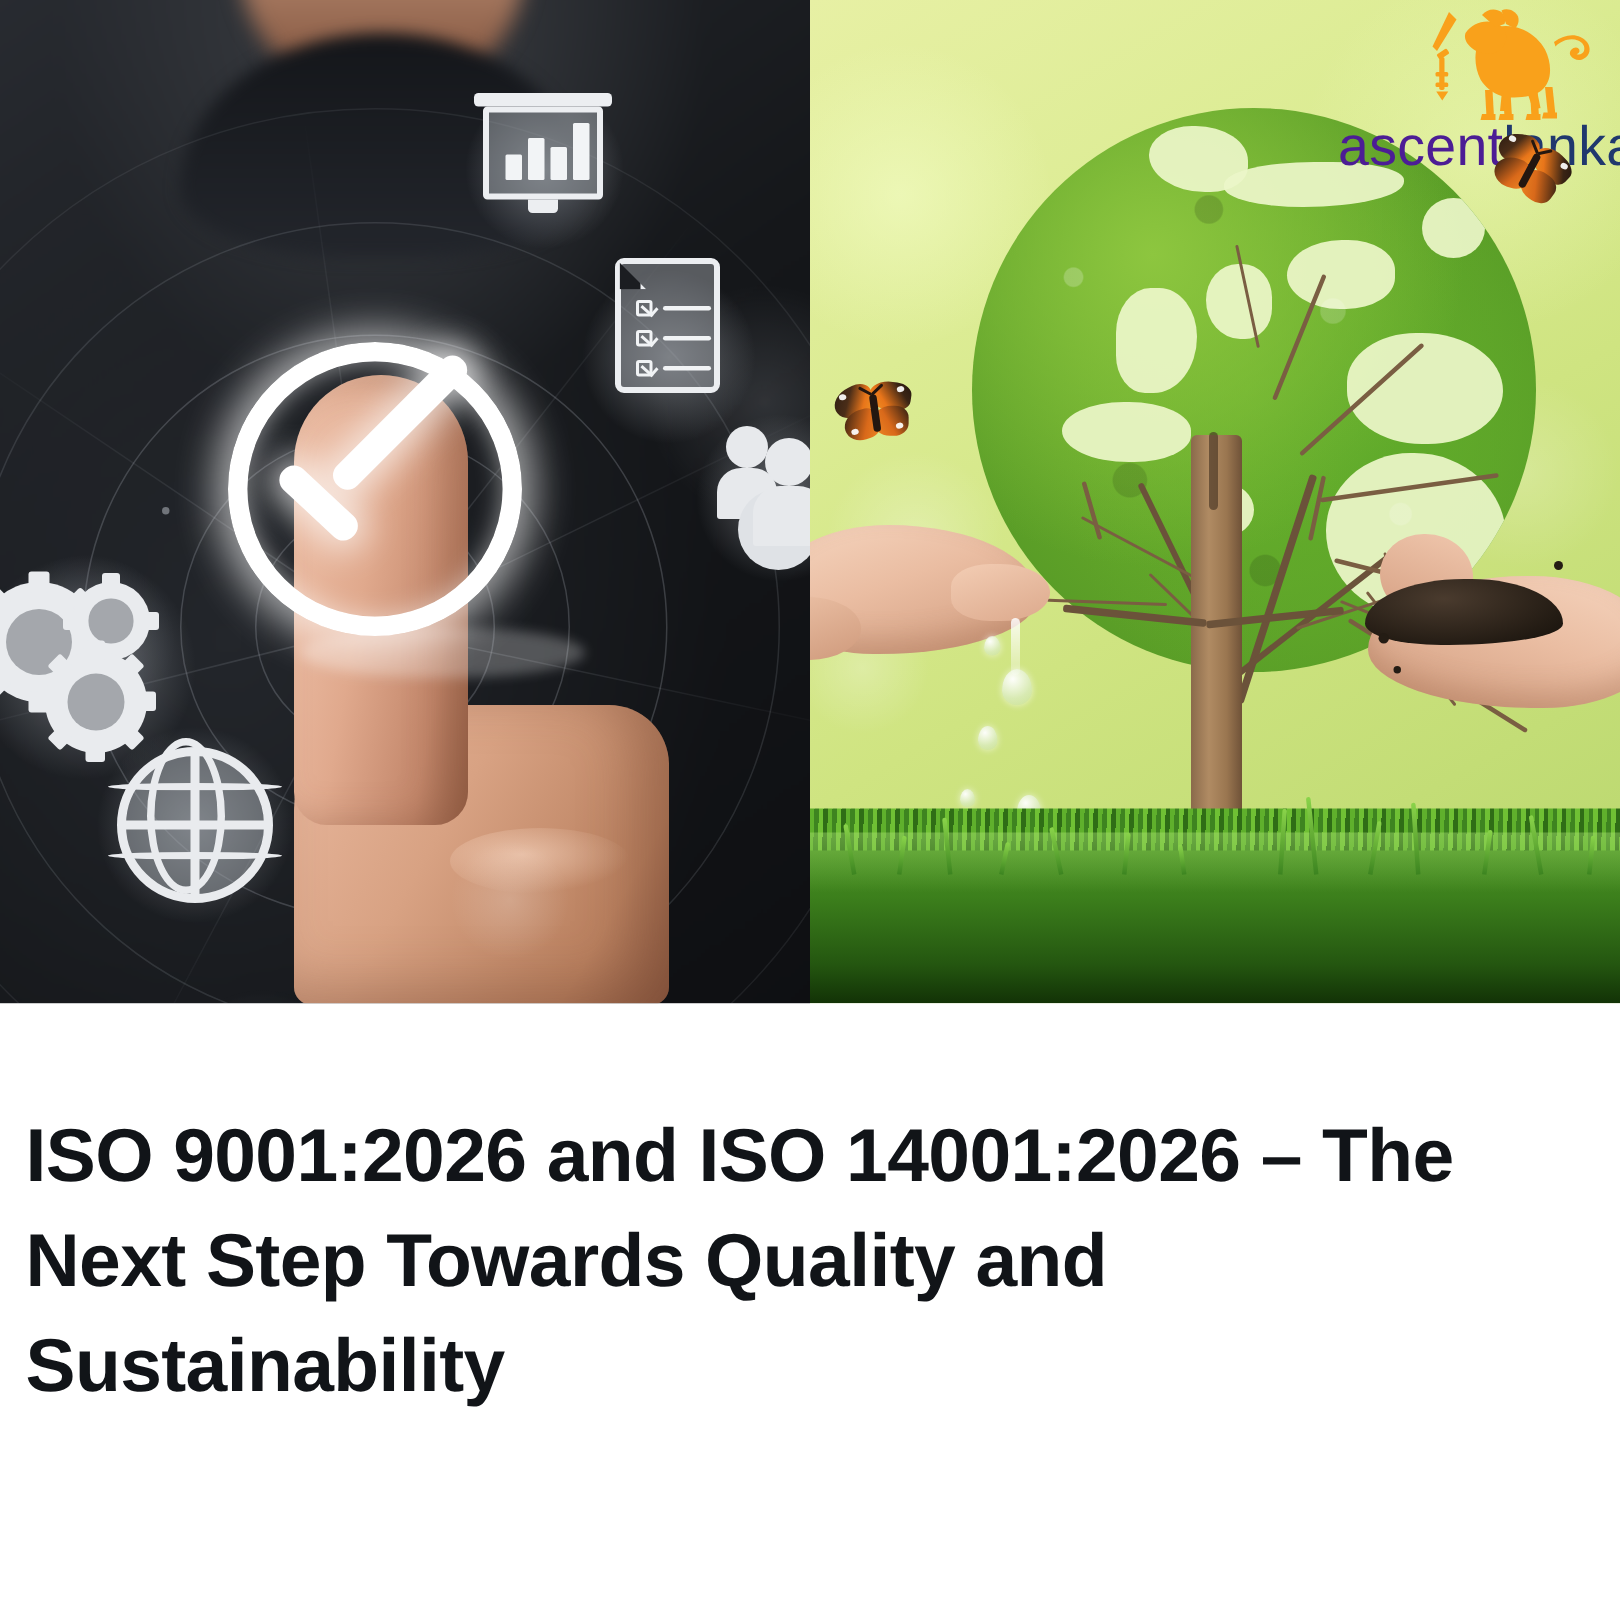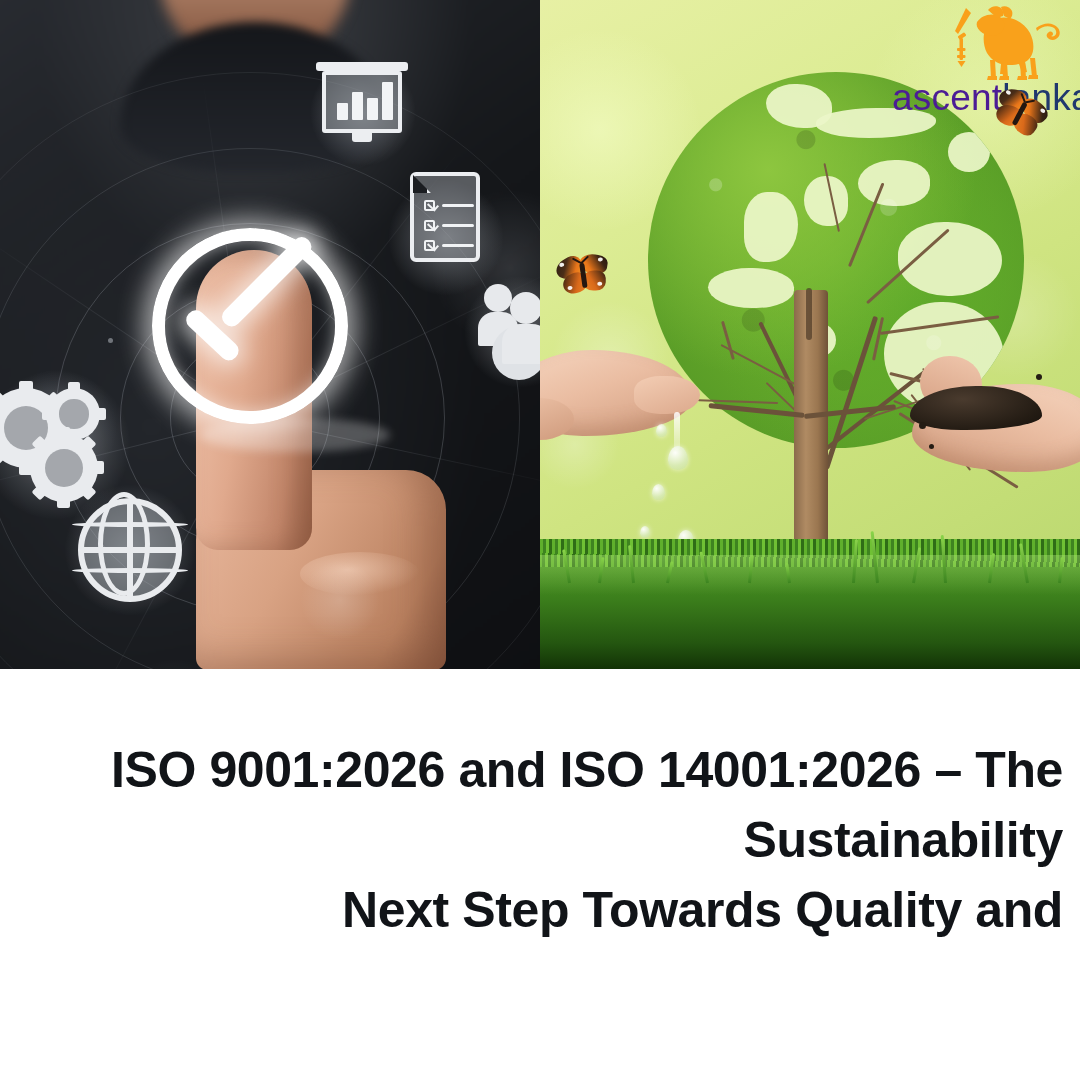--- a/index.html
+++ b/index.html
@@ -263,21 +263,21 @@
   .lion svg { display:block; width:120px; height:82px; }
   .wordmark { position:absolute; left:0; top:74px; width:186px; height:40px;
     font-size:37px; font-weight:400; letter-spacing:.2px; line-height:40px;
     white-space:nowrap; }
   .wordmark .w1 { color:#4c1d95; }
   .wordmark .w2 { color:#20386e; }
 
   
   #titleblock { position:absolute; left:0; top:669px; width:1080px; height:411px;
     background:#ffffff; display:flex; align-items:flex-start; justify-content:center; }
-  #post-title { margin-top:66px; width:1046px; text-align:right; color:#111418;
+  #post-title { margin-top:66px; width:1046px; text-align:left; color:#111418;
     font-size:50px; font-weight:700; line-height:70px; letter-spacing:-.4px; }
 </style>
 </head>
 <body>
 
 <div id="canvas">
 
   <div id="hero">
 
     <div class="pane-left">
@@ -581,17 +581,17 @@
       </div>
       <div class="wordmark">
         <span class="w1">ascent</span><span class="w2">lanka</span>
       </div>
     </div>
   </div>
 
   <div id="titleblock">
     <h1 id="post-title">
         <span style="display: block;">ISO 9001:2026 and ISO 14001:2026 – The</span>
+        <span style="display: block;">Next Step Towards Quality and</span>
         <span style="display: block;">Sustainability</span>
-        <span style="display: block;">Next Step Towards Quality and</span>
       </h1>
   </div>
 </div>
 
 </body></html>

